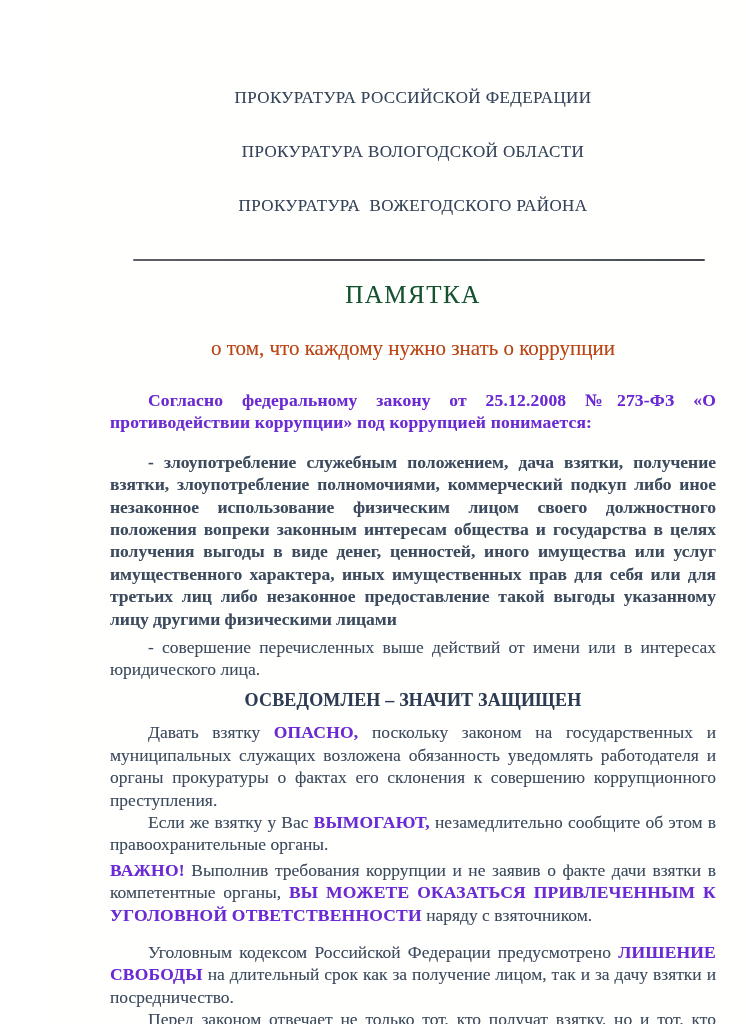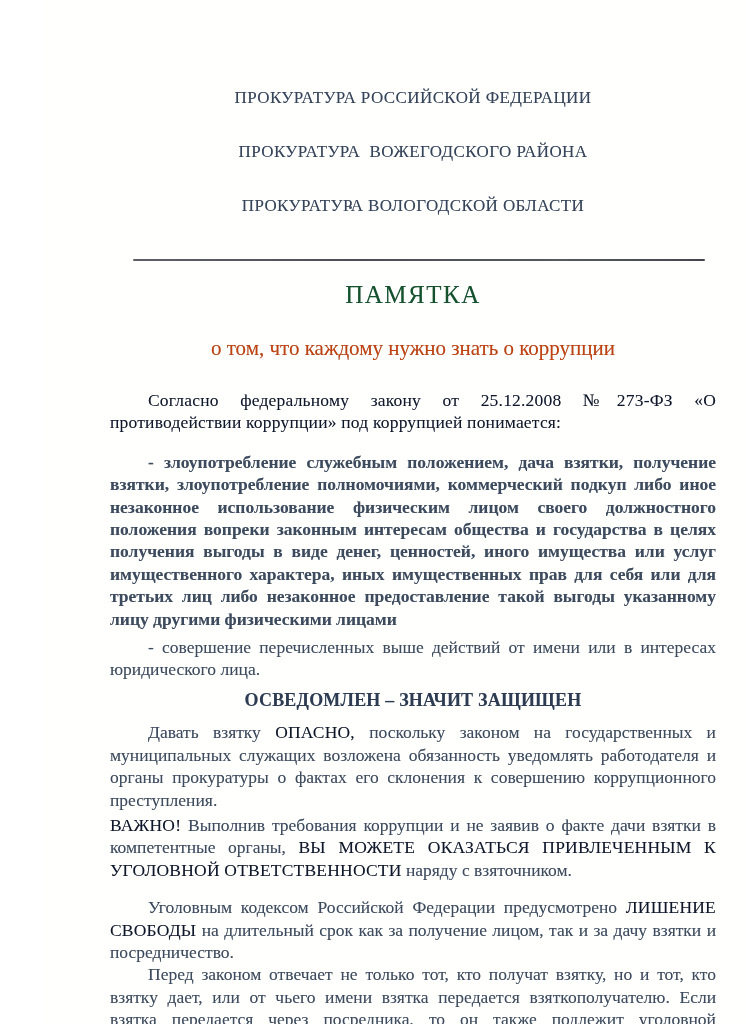--- a/index.html
+++ b/index.html
@@ -69,22 +69,22 @@
     color: #c2410c;
   }
   p, .sec-heading {
     margin: 0;
     font-size: 17.5px;
     line-height: 22.4px;
     text-align: justify;
     text-indent: 38px;
   }
   b {
-    font-weight: normal;
-    color: #0f172a;
+    font-weight: bold;
+    color: #6d28d9;
     letter-spacing: 0.2px;
   }
   .m-intro   { margin-top: 27px; }
   .m-def     { margin-top: 17px; font-weight: bold; }
   .m-sov     { margin-top: 6px; }
   .sec-heading {
     margin-top: 8px;
     font-weight: bold;
     font-size: 18px;
     color: #2d3c53;
@@ -121,40 +121,41 @@
   }
 </style>
 </head>
 <body>
 
 <div class="page">
   <div class="content">
 
     <div class="doc-header">
       <div>ПРОКУРАТУРА РОССИЙСКОЙ ФЕДЕРАЦИИ</div>
+      <div>ПРОКУРАТУРА ВОЛОГОДСКОЙ ОБЛАСТИ</div>
       <div>ПРОКУРАТУРА &nbsp;ВОЖЕГОДСКОГО РАЙОНА</div>
-      <div>ПРОКУРАТУРА ВОЛОГОДСКОЙ ОБЛАСТИ</div>
     </div>
 
     <div class="divider"></div>
 
     <div class="doc-title">ПАМЯТКА</div>
 
     <div class="doc-subtitle">о том, что каждому нужно знать о коррупции</div>
 
     <p class="m-intro"><b>Согласно федеральному закону от 25.12.2008 №273-ФЗ «О противодействии коррупции» под коррупцией понимается:</b></p>
 
     <p class="m-def">- злоупотребление служебным положением, дача взятки, получение взятки, злоупотребление полномочиями, коммерческий подкуп либо иное незаконное использование физическим лицом своего должностного положения вопреки законным интересам общества и государства в целях получения выгоды в виде денег, ценностей, иного имущества или услуг имущественного характера, иных имущественных прав для себя или для третьих лиц либо незаконное предоставление такой выгоды указанному лицу другими физическими лицами</p>
 
     <p class="m-sov">- совершение перечисленных выше действий от имени или в интересах юридического лица.</p>
 
     <div class="sec-heading">ОСВЕДОМЛЕН – ЗНАЧИТ ЗАЩИЩЕН</div>
 
     <p class="m-davat"><span>Давать взятку </span><b>ОПАСНО,</b><span> поскольку законом на государственных и муниципальных служащих возложена обязанность уведомлять работодателя и органы прокуратуры о фактах его склонения к совершению коррупционного преступления.</span></p>
 
+    <p class="m-esli"><span>Если же взятку у Вас </span><b>ВЫМОГАЮТ,</b><span> незамедлительно сообщите об этом в правоохранительные органы.</span></p>
 
     <p class="m-vazhno"><b>ВАЖНО!</b><span> Выполнив требования коррупции и не заявив о факте дачи взятки в компетентные органы, </span><b>ВЫ МОЖЕТЕ ОКАЗАТЬСЯ ПРИВЛЕЧЕННЫМ К УГОЛОВНОЙ ОТВЕТСТВЕННОСТИ</b><span> наряду с взяточником.</span></p>
 
     <p class="m-uk"><span>Уголовным кодексом Российской Федерации предусмотрено </span><b>ЛИШЕНИЕ СВОБОДЫ</b><span> на длительный срок как за получение лицом, так и за дачу взятки и посредничество.</span></p>
 
     <p class="m-pered">Перед законом отвечает не только тот, кто получат взятку, но и тот, кто взятку дает, или от чьего имени взятка передается взяткополучателю. Если взятка передается через посредника, то он также подлежит уголовной ответственности за пособничество в даче взятки.</p>
 
   </div>
 
   <div class="title-dot"></div>

